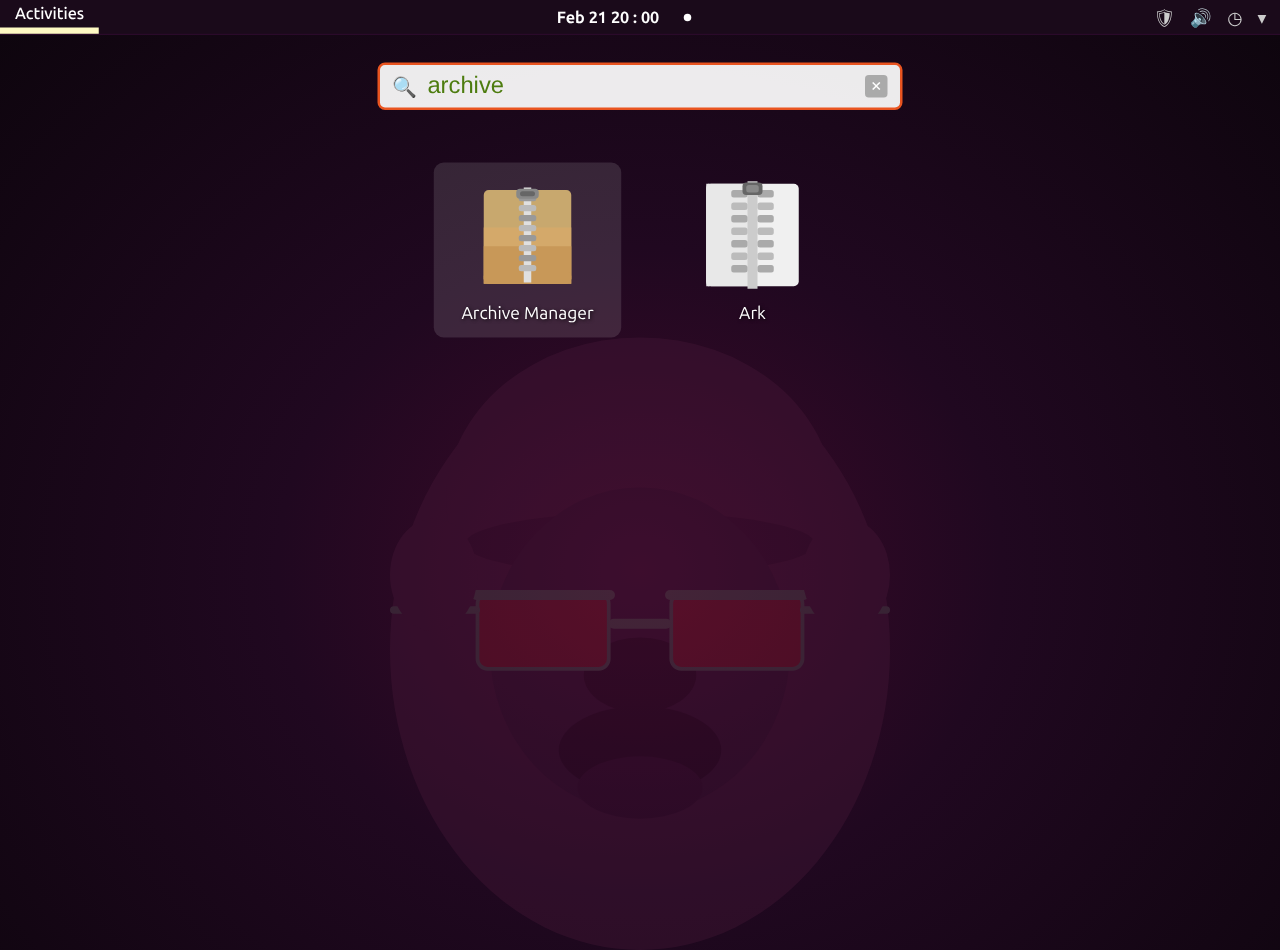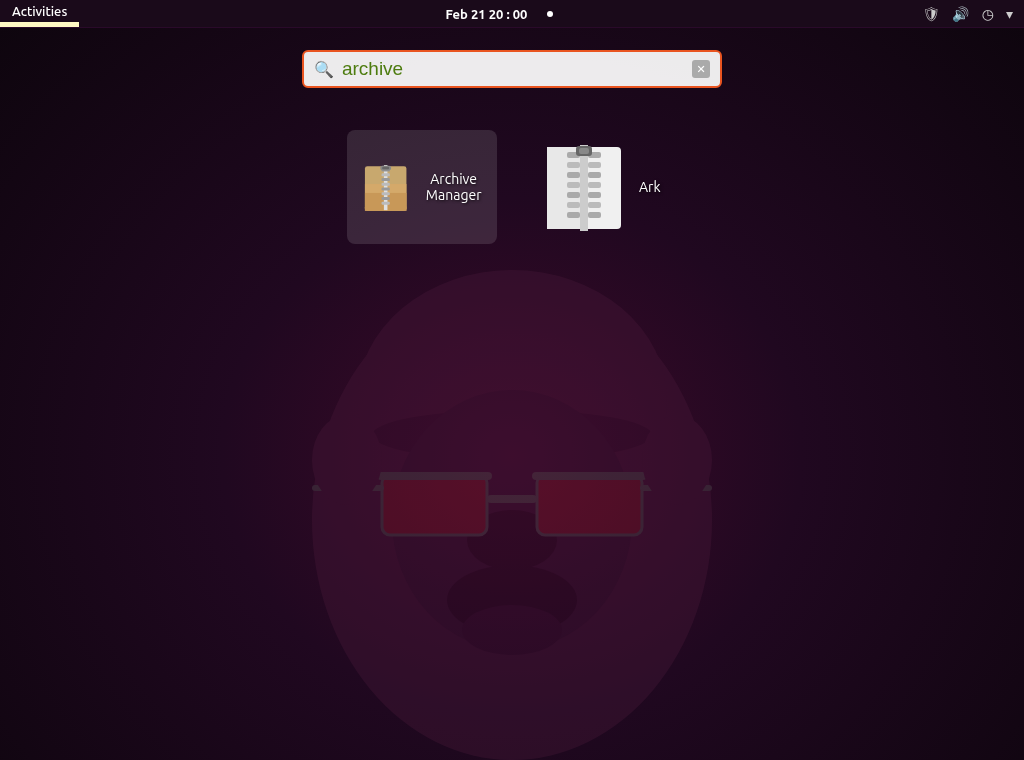--- a/index.html
+++ b/index.html
@@ -154,21 +154,21 @@
       left: 50%;
       transform: translateX(-50%);
       display: flex;
       gap: 30px;
       align-items: flex-start;
       z-index: 100;
     }
 
     .app-item {
       display: flex;
-      flex-direction: row;
+      flex-direction: column;
       align-items: center;
       gap: 10px;
       cursor: pointer;
       padding: 12px;
       border-radius: 8px;
       width: 150px;
     }
 
     .app-item:first-child {
       background: rgba(255,255,255,0.12);

